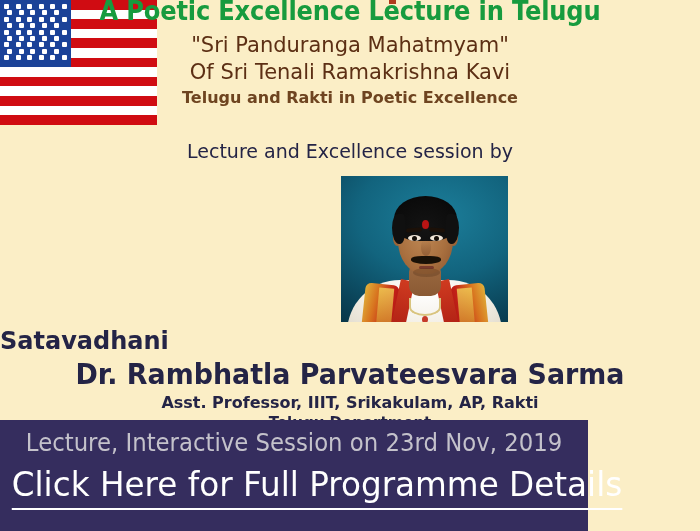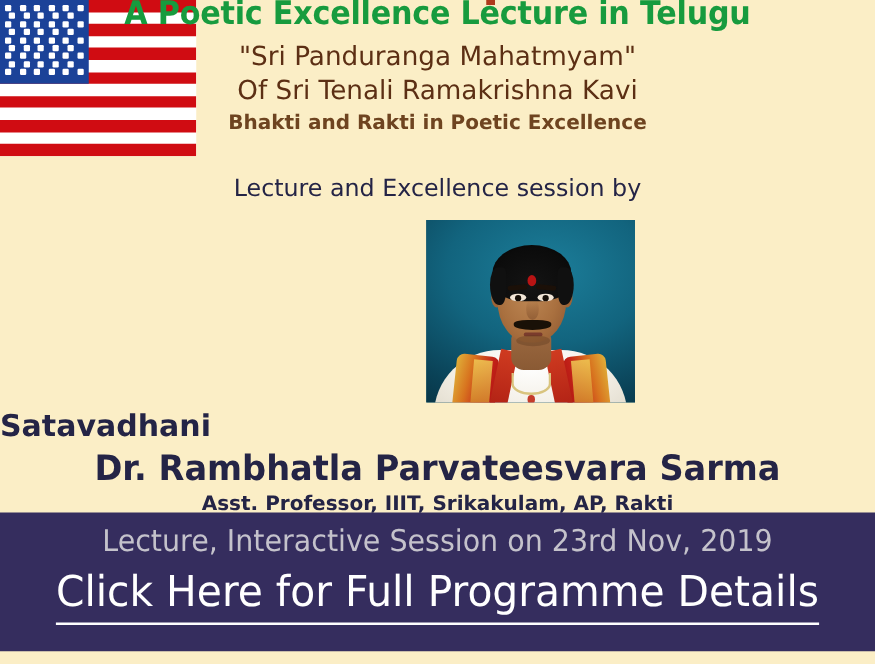--- a/index.html
+++ b/index.html
@@ -239,22 +239,22 @@
   #name-4-clipped {
     position: absolute; left: 0; right: 0; top: 414px;
     text-align: center; font-family: "DejaVu Sans", sans-serif;
     font-size: 15px; font-weight: bold; color: #242446; white-space: nowrap;
     height: 7px; overflow: hidden;
   }
 
   
   #banner {
     position: absolute;
-    left: 0; bottom: 10px;
-    width: 700px; height: 111px;
+    left: 0; bottom: 0;
+    width: 588px; height: 111px;
     background: #352d5e;
   }
   #banner-line1 {
     position: absolute; left: 0; right: 0; top: 9px;
     text-align: center;
     font-family: "DejaVu Sans", sans-serif;
     font-size: 24px; color: #c4c2cb; white-space: nowrap;
     transform: scaleX(0.95);
   }
   #banner-line2 {
@@ -352,21 +352,21 @@
           <div class="star"></div>
       </div>
     </div>
   </div>
 
   <div id="title-red-tick"></div>
   <div id="title-main">A Poetic Excellence Lecture in Telugu</div>
 
   <div class="sub-brown" id="sub-1">"Sri Panduranga Mahatmyam"</div>
   <div class="sub-brown" id="sub-2">Of Sri Tenali Ramakrishna Kavi</div>
-  <div class="sub-brown" id="sub-3">Bhakti and Rakti in Poetic Excellence</div>
+  <div class="sub-brown" id="sub-3">Telugu and Rakti in Poetic Excellence</div>
 
   <div id="lecture-by">Lecture and Excellence session by</div>
 
   <div id="portrait-frame">
     <div id="portrait-bg" class="pp"></div>
     <div class="pp" id="pp-torso"></div>
     <div class="pp" id="pp-shawl-l"></div>
     <div class="pp" id="pp-shawl-l2"></div>
     <div class="pp" id="pp-shawl-r"></div>
     <div class="pp" id="pp-shawl-r2"></div>

